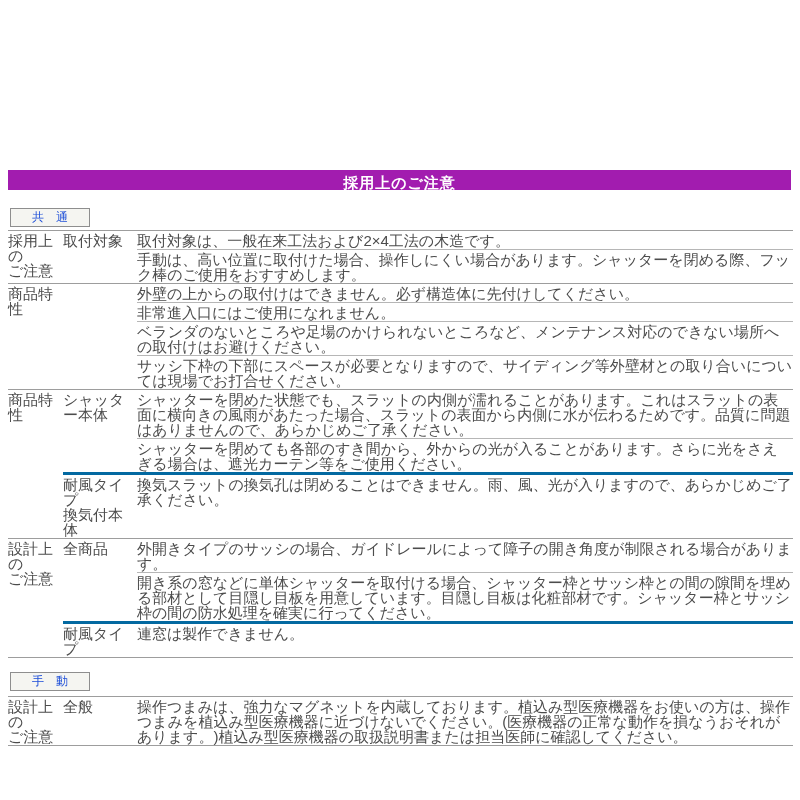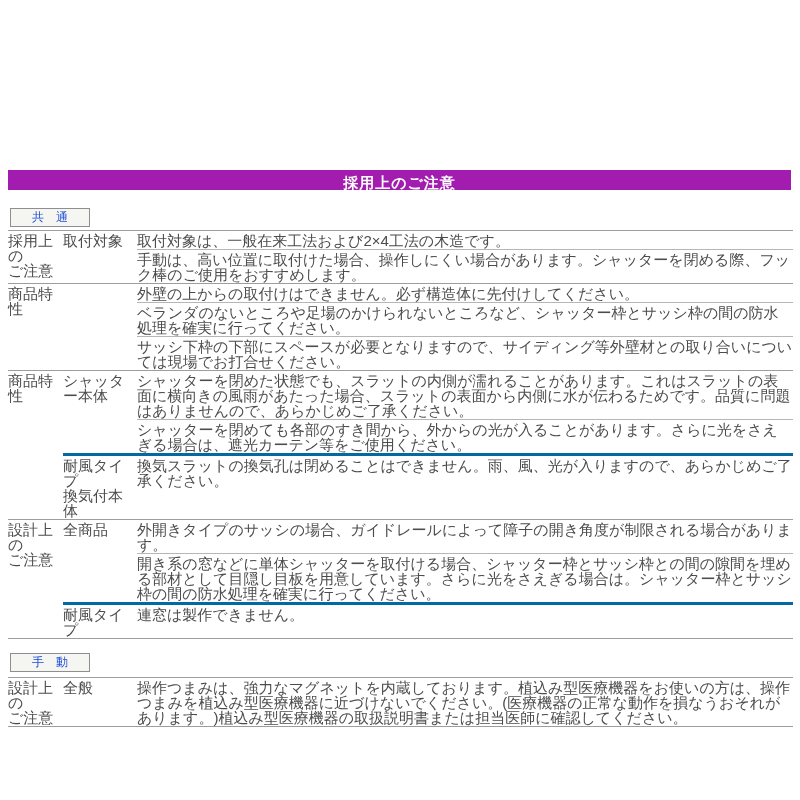--- a/index.html
+++ b/index.html
@@ -86,21 +86,22 @@
             </div>
           </div>
         </div>
         <div class="group">
           <div class="col1">商品特性</div>
           <div class="subgroups">
             <div class="subgroup">
               <div class="col2"></div>
               <div class="rows">
                 <div class="row">外壁の上からの取付けはできません。必ず構造体に先付けしてください。</div>
-                <div class="row">ベランダのないところや足場のかけられないところなど、シャッター枠とサッシ枠の間の防水処理を確実に行ってください。</div>
+                <div class="row">非常進入口にはご使用になれません。</div>
+                <div class="row">ベランダのないところや足場のかけられないところなど、メンテナンス対応のできない場所への取付けはお避けください。</div>
                 <div class="row">サッシ下枠の下部にスペースが必要となりますので、サイディング等外壁材との取り合いについては現場でお打合せください。</div>
               </div>
             </div>
           </div>
         </div>
         <div class="group">
           <div class="col1">商品特性</div>
           <div class="subgroups">
             <div class="subgroup">
               <div class="col2">シャッター本体</div>
@@ -119,21 +120,21 @@
           </div>
         </div>
         <div class="group">
           <div class="col1">設計上の
 ご注意</div>
           <div class="subgroups">
             <div class="subgroup">
               <div class="col2">全商品</div>
               <div class="rows">
                 <div class="row">外開きタイプのサッシの場合、ガイドレールによって障子の開き角度が制限される場合があります。</div>
-                <div class="row">開き系の窓などに単体シャッターを取付ける場合、シャッター枠とサッシ枠との間の隙間を埋める部材として目隠し目板を用意しています。さらに光をさえぎる場合は。シャッター枠とサッシ枠の間の防水処理を確実に行ってください。</div>
+                <div class="row">開き系の窓などに単体シャッターを取付ける場合、シャッター枠とサッシ枠との間の隙間を埋める部材として目隠し目板を用意しています。目隠し目板は化粧部材です。シャッター枠とサッシ枠の間の防水処理を確実に行ってください。</div>
               </div>
             </div>
             <div class="subgroup">
               <div class="col2">耐風タイプ</div>
               <div class="rows">
                 <div class="row">連窓は製作できません。</div>
               </div>
             </div>
           </div>
         </div>

